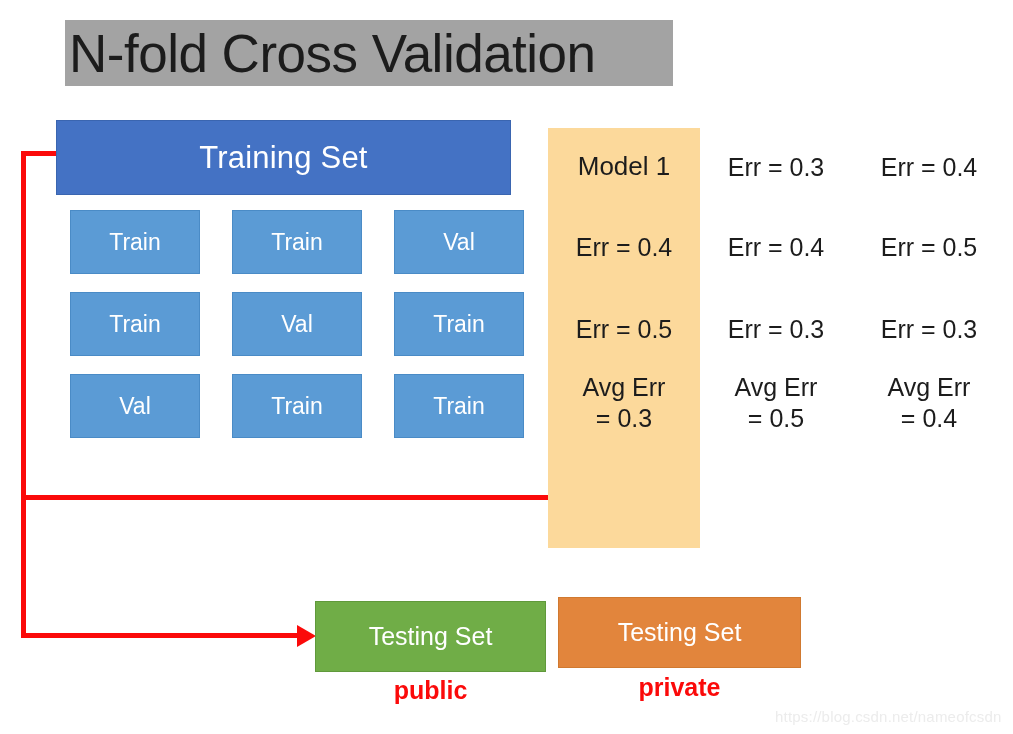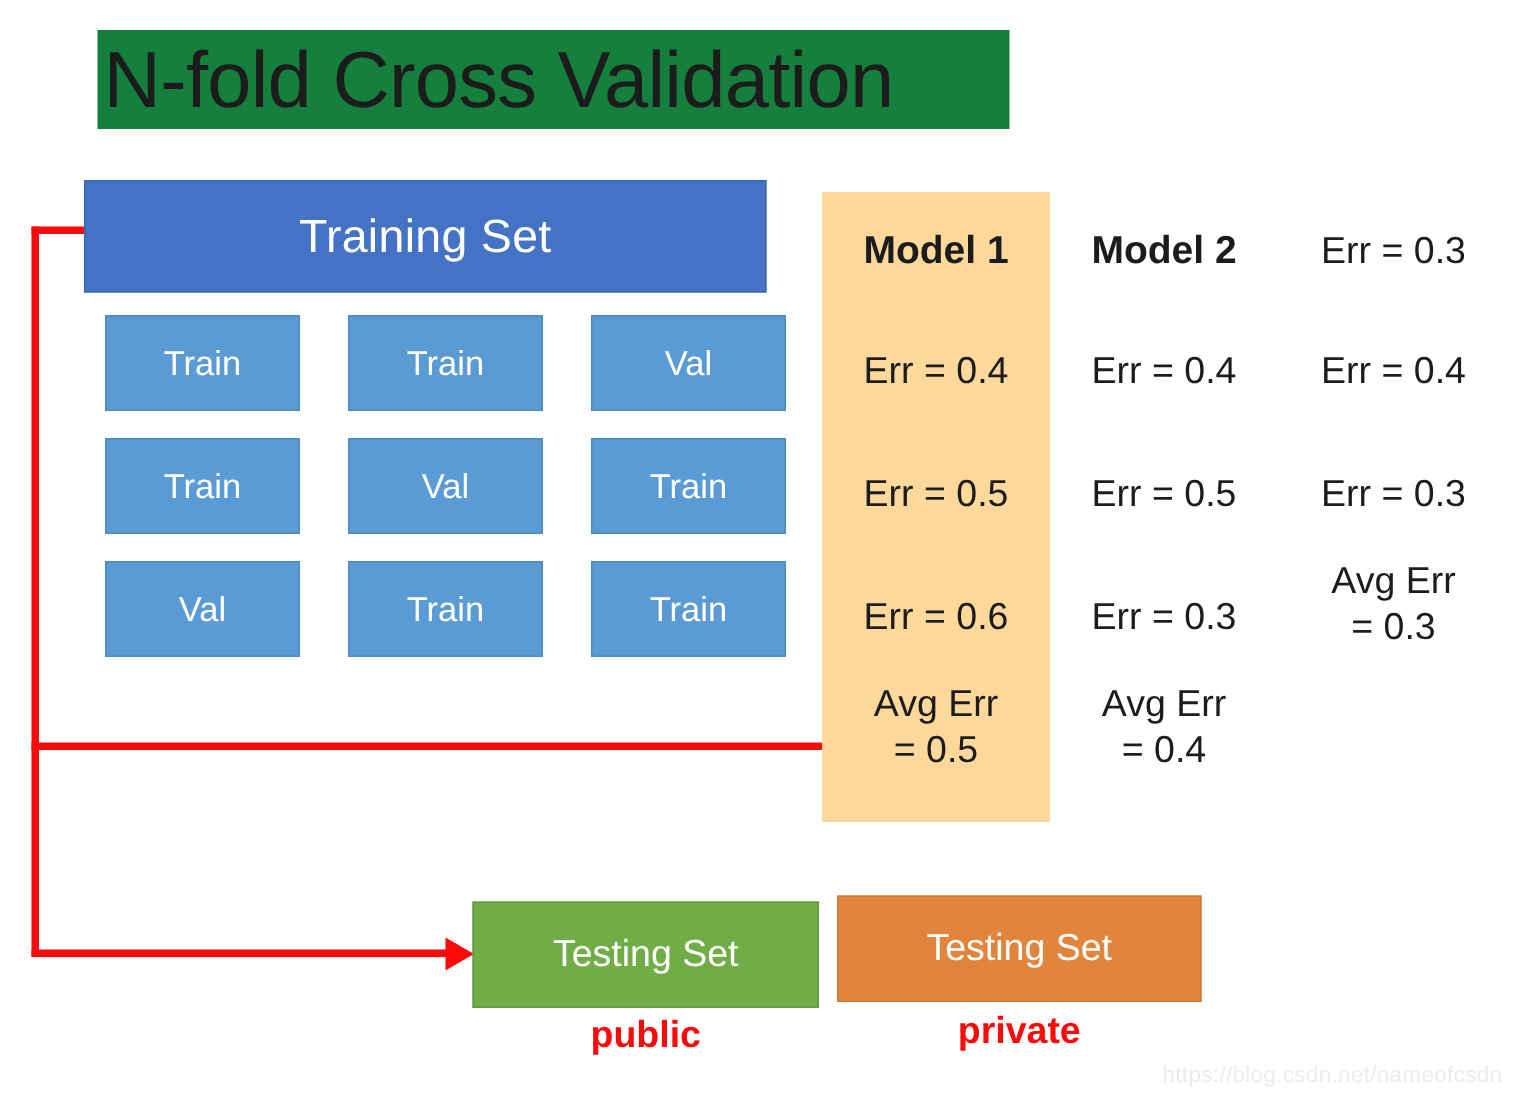--- a/index.html
+++ b/index.html
@@ -16,21 +16,21 @@
     color: #1a1a1a;
   }
 
   
   #page-title {
     position: absolute;
     left: 65px;
     top: 20px;
     width: 608px;
     height: 66px;
-    background: #15803d;
+    background: #a3a3a3;
     display: flex;
     align-items: center;
     justify-content: flex-start;
     box-sizing: border-box;
     padding-left: 4px;
   }
   #page-title .title-text {
     font-size: 53px;
     font-weight: 400;
     letter-spacing: -0.5px;
@@ -108,21 +108,21 @@
   .model-cell {
     display: flex;
     align-items: center;
     justify-content: center;
     text-align: center;
     line-height: 1.22;
     color: #1c1c1c;
   }
   .model-head {
     font-size: 26px;
-    font-weight: 700;
+    font-weight: 400;
   }
   .model-err {
     font-size: 25px;
     font-weight: 400;
   }
   .model-avg {
     font-size: 25px;
     font-weight: 400;
     white-space: pre-line;
     align-items: flex-start;
@@ -259,32 +259,30 @@
   <div class="fold-cell">Val</div>
   <div class="fold-cell">Train</div>
   <div class="fold-cell">Val</div>
   <div class="fold-cell">Train</div>
   <div class="fold-cell">Train</div>
 </div>
 
 <div id="model-highlight"></div>
 <div id="model-table">
   <div class="model-cell model-head">Model 1</div>
-  <div class="model-cell model-head">Model 2</div>
 
   <div class="model-cell model-err">Err = 0.3</div>
   <div class="model-cell model-err">Err = 0.4</div>
   <div class="model-cell model-err">Err = 0.4</div>
 
   <div class="model-cell model-err">Err = 0.4</div>
   <div class="model-cell model-err">Err = 0.5</div>
   <div class="model-cell model-err">Err = 0.5</div>
 
   <div class="model-cell model-err">Err = 0.3</div>
-  <div class="model-cell model-err">Err = 0.6</div>
   <div class="model-cell model-err">Err = 0.3</div>
 
   <div class="model-cell model-avg">Avg Err
 = 0.3</div>
   <div class="model-cell model-avg">Avg Err
 = 0.5</div>
   <div class="model-cell model-avg">Avg Err
 = 0.4</div>
 </div>
 

